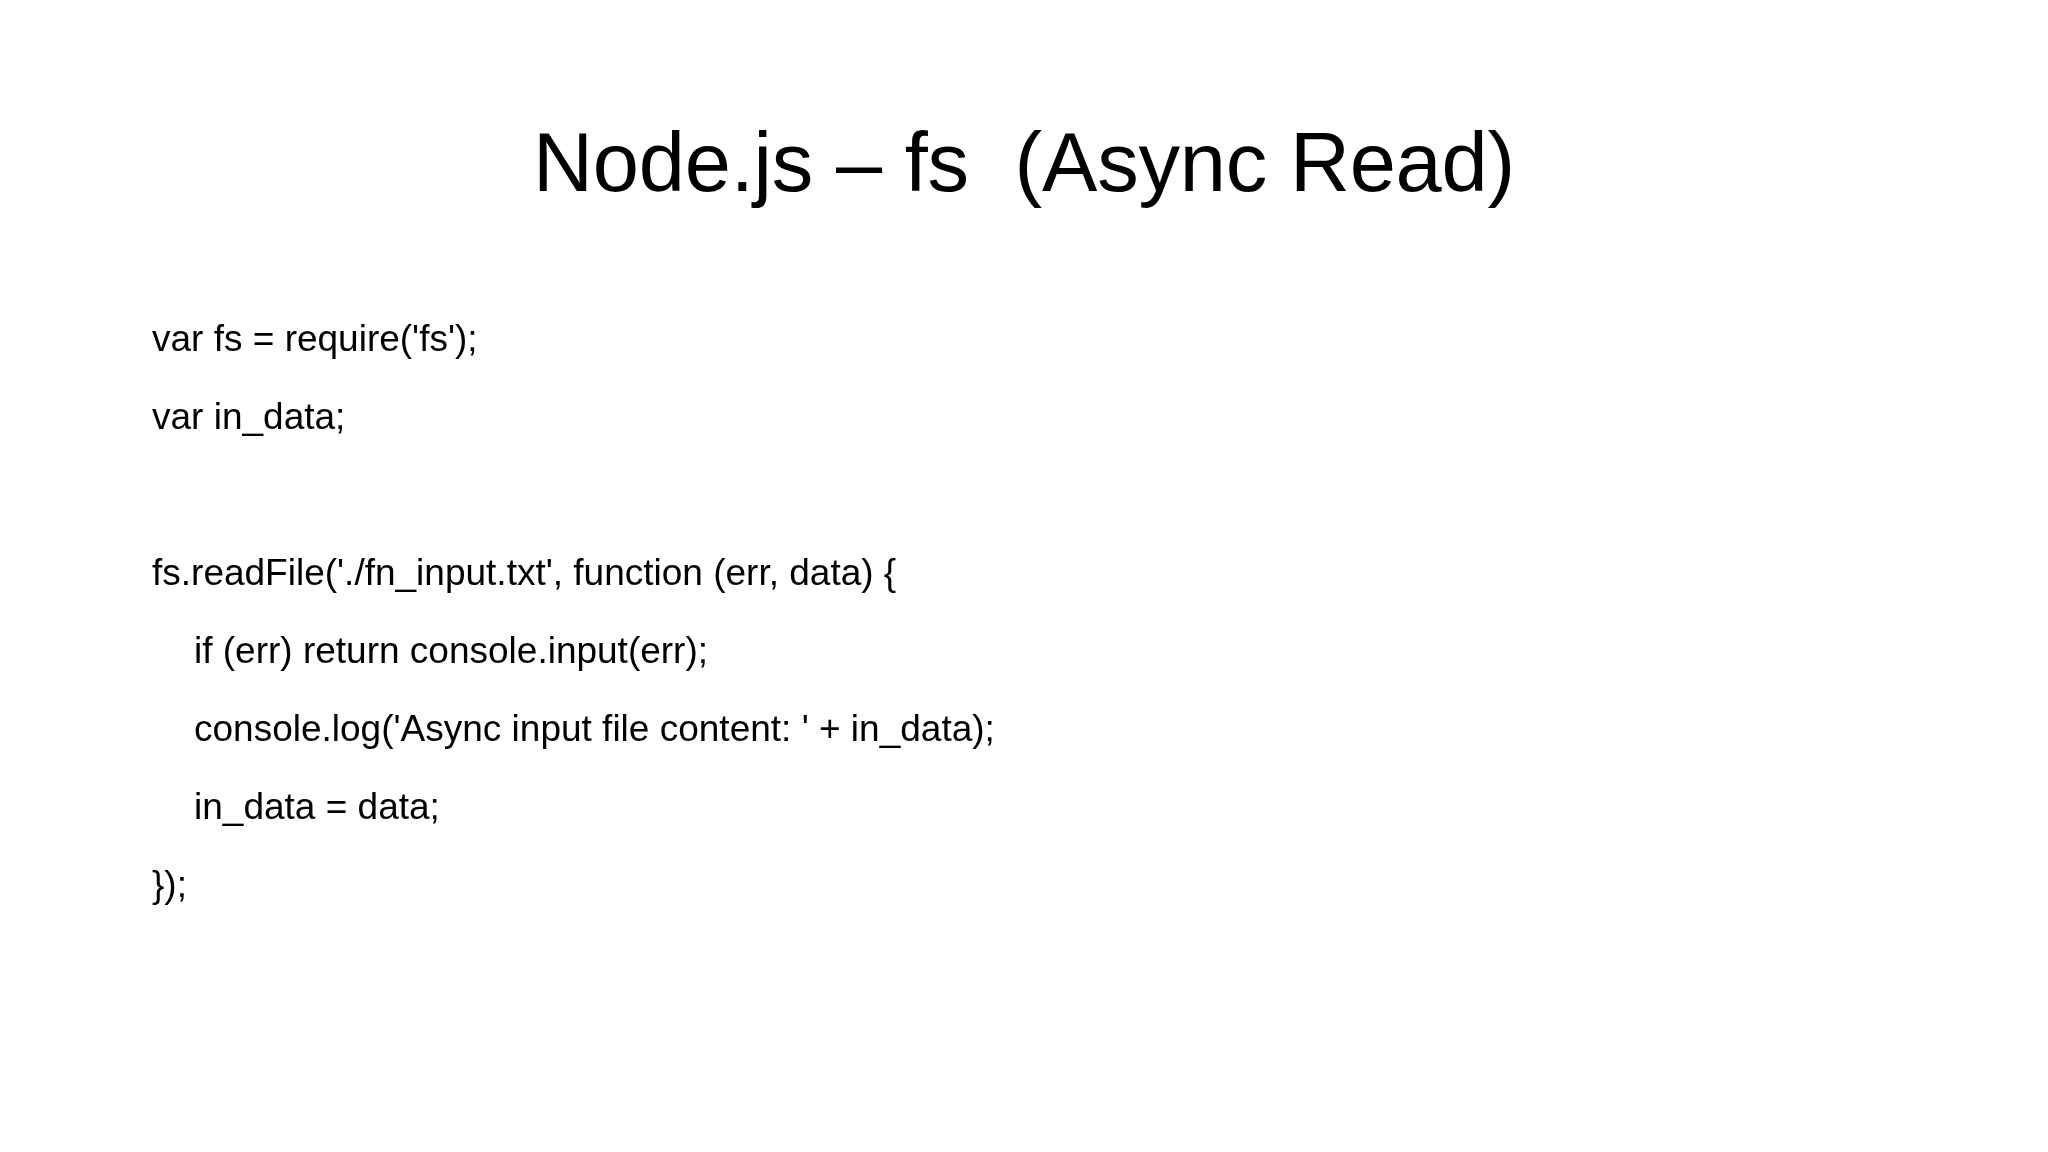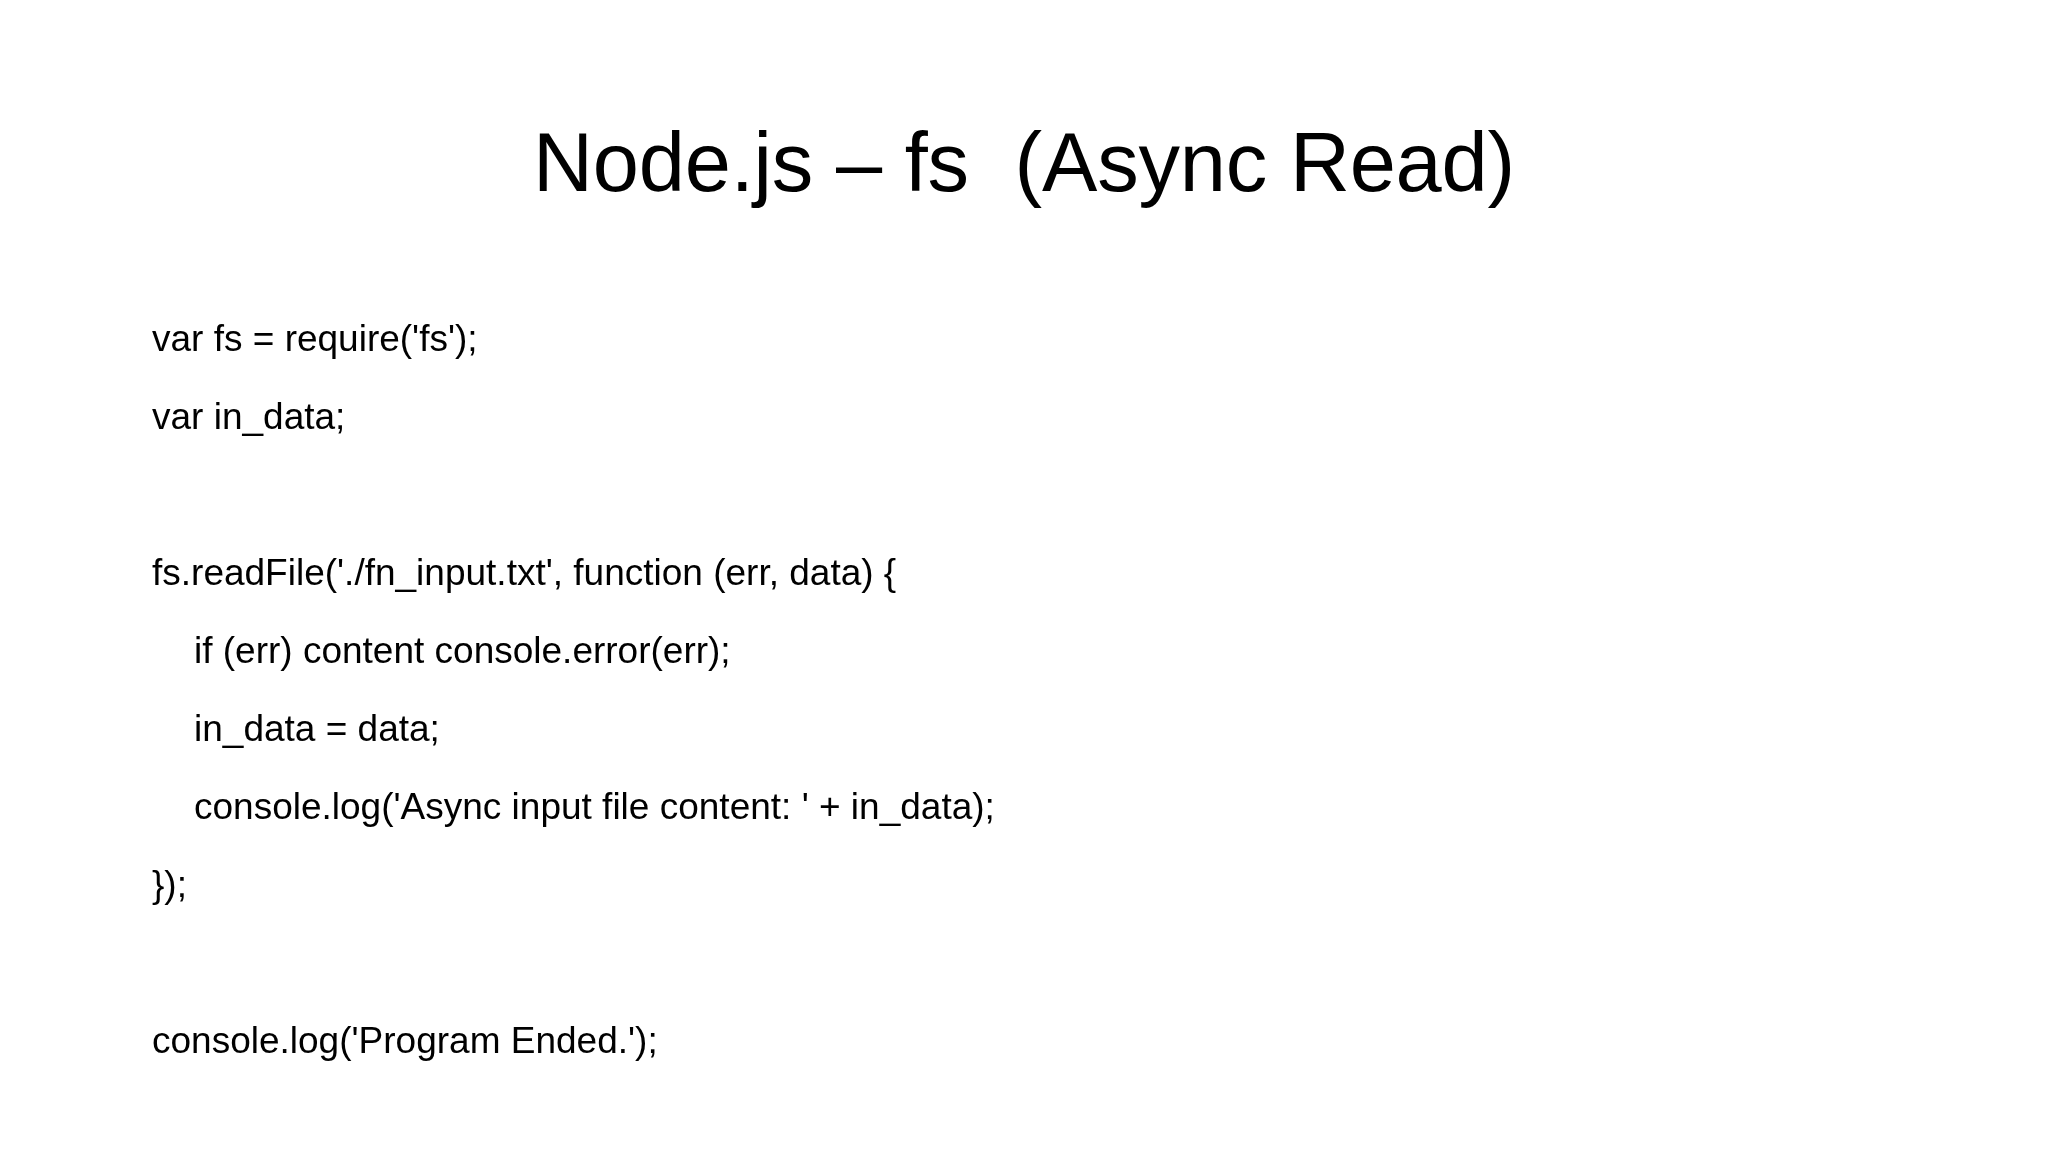--- a/index.html
+++ b/index.html
@@ -83,21 +83,20 @@
 
   <div class="slide-title-block">
     <div class="slide-title">Node.js – fs  (Async Read)</div>
   </div>
 
   <div class="slide-body">
     <div class="code-line">var fs = require('fs');</div>
     <div class="code-line">var in_data;</div>
     <div class="code-line blank"></div>
     <div class="code-line">fs.readFile('./fn_input.txt', function (err, data) {</div>
-    <div class="code-line indent-1">if (err) content console.error(err);</div>
+    <div class="code-line indent-1">if (err) return console.input(err);</div>
+    <div class="code-line indent-1">console.log('Async input file content: ' + in_data);</div>
     <div class="code-line indent-1">in_data = data;</div>
-    <div class="code-line indent-1">console.log('Async input file content: ' + in_data);</div>
     <div class="code-line">});</div>
     <div class="code-line blank"></div>
-    <div class="code-line">console.log('Program Ended.');</div>
   </div>
 
 </div>
 
 </body></html>

